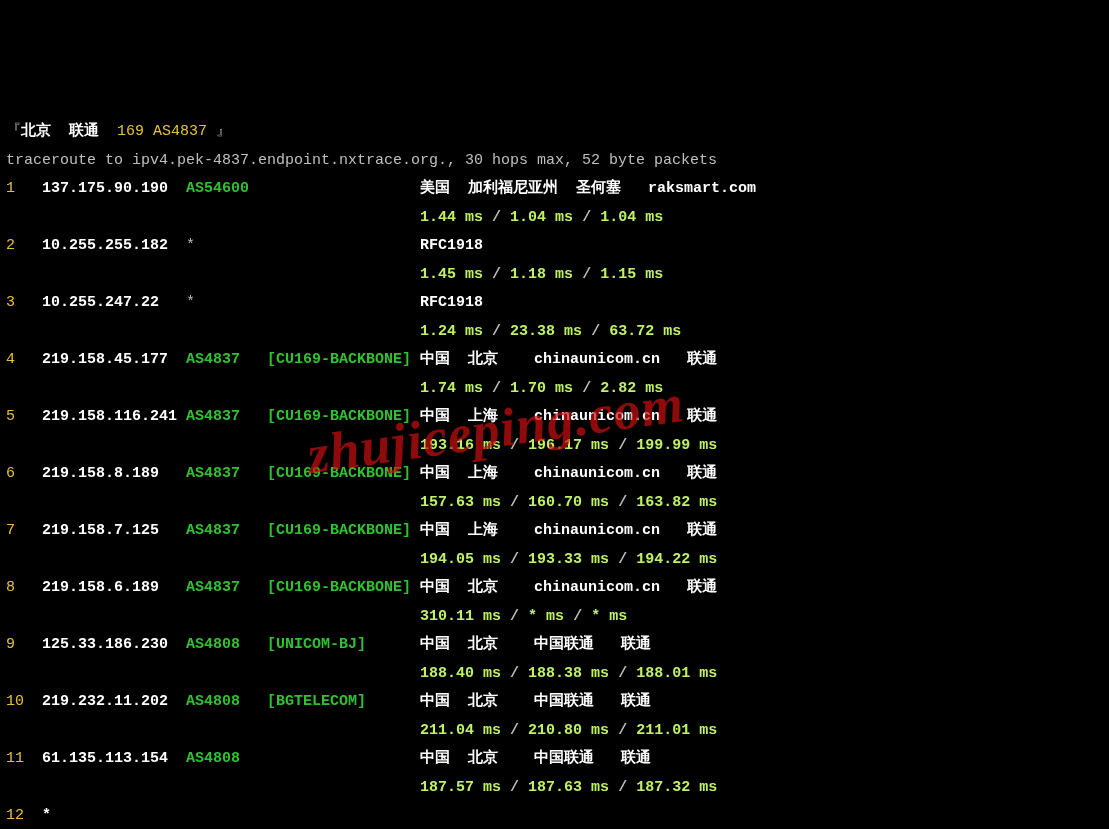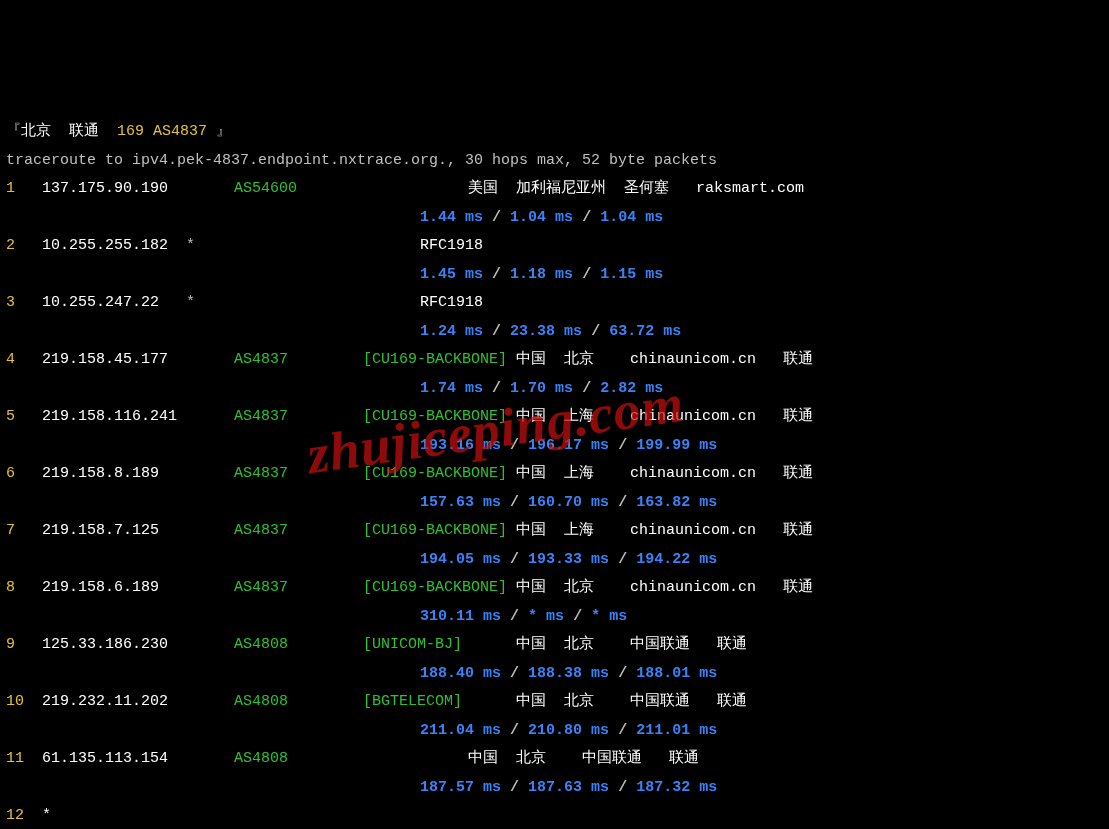--- a/index.html
+++ b/index.html
@@ -7,23 +7,23 @@
     color: #ccc;
     font-family: "Courier New", monospace;
     font-size: 15px;
     margin: 0;
     padding: 4px 6px;
     line-height: 1.9;
     white-space: pre;
     width: 1109px;
   }
   .yellow { color: #e5c13a; font-weight: normal; }
-  .white { color: #ffffff; font-weight: normal; }
-  .green { color: #2fc12f; font-weight: normal; margin-left: 48px; }
-  .cyan { color: #3b82f6; font-weight: bold; margin-top: 16px; }
+  .white { color: #ffffff; font-weight: bold; }
+  .green { color: #2fc12f; font-weight: bold; }
+  .cyan { color: #bef264; font-weight: bold; margin-top: 16px; }
   .gray { color: #bfbfbf; }
   .sep { color: #bfbfbf; font-weight: bold;}
   .row { display: block; }
   .watermark {
     position: absolute;
     left: 300px; top: 260px;
     font-size: 54px;
     color: #cc1111;
     opacity: 0.7;
     transform: rotate(-8deg);

